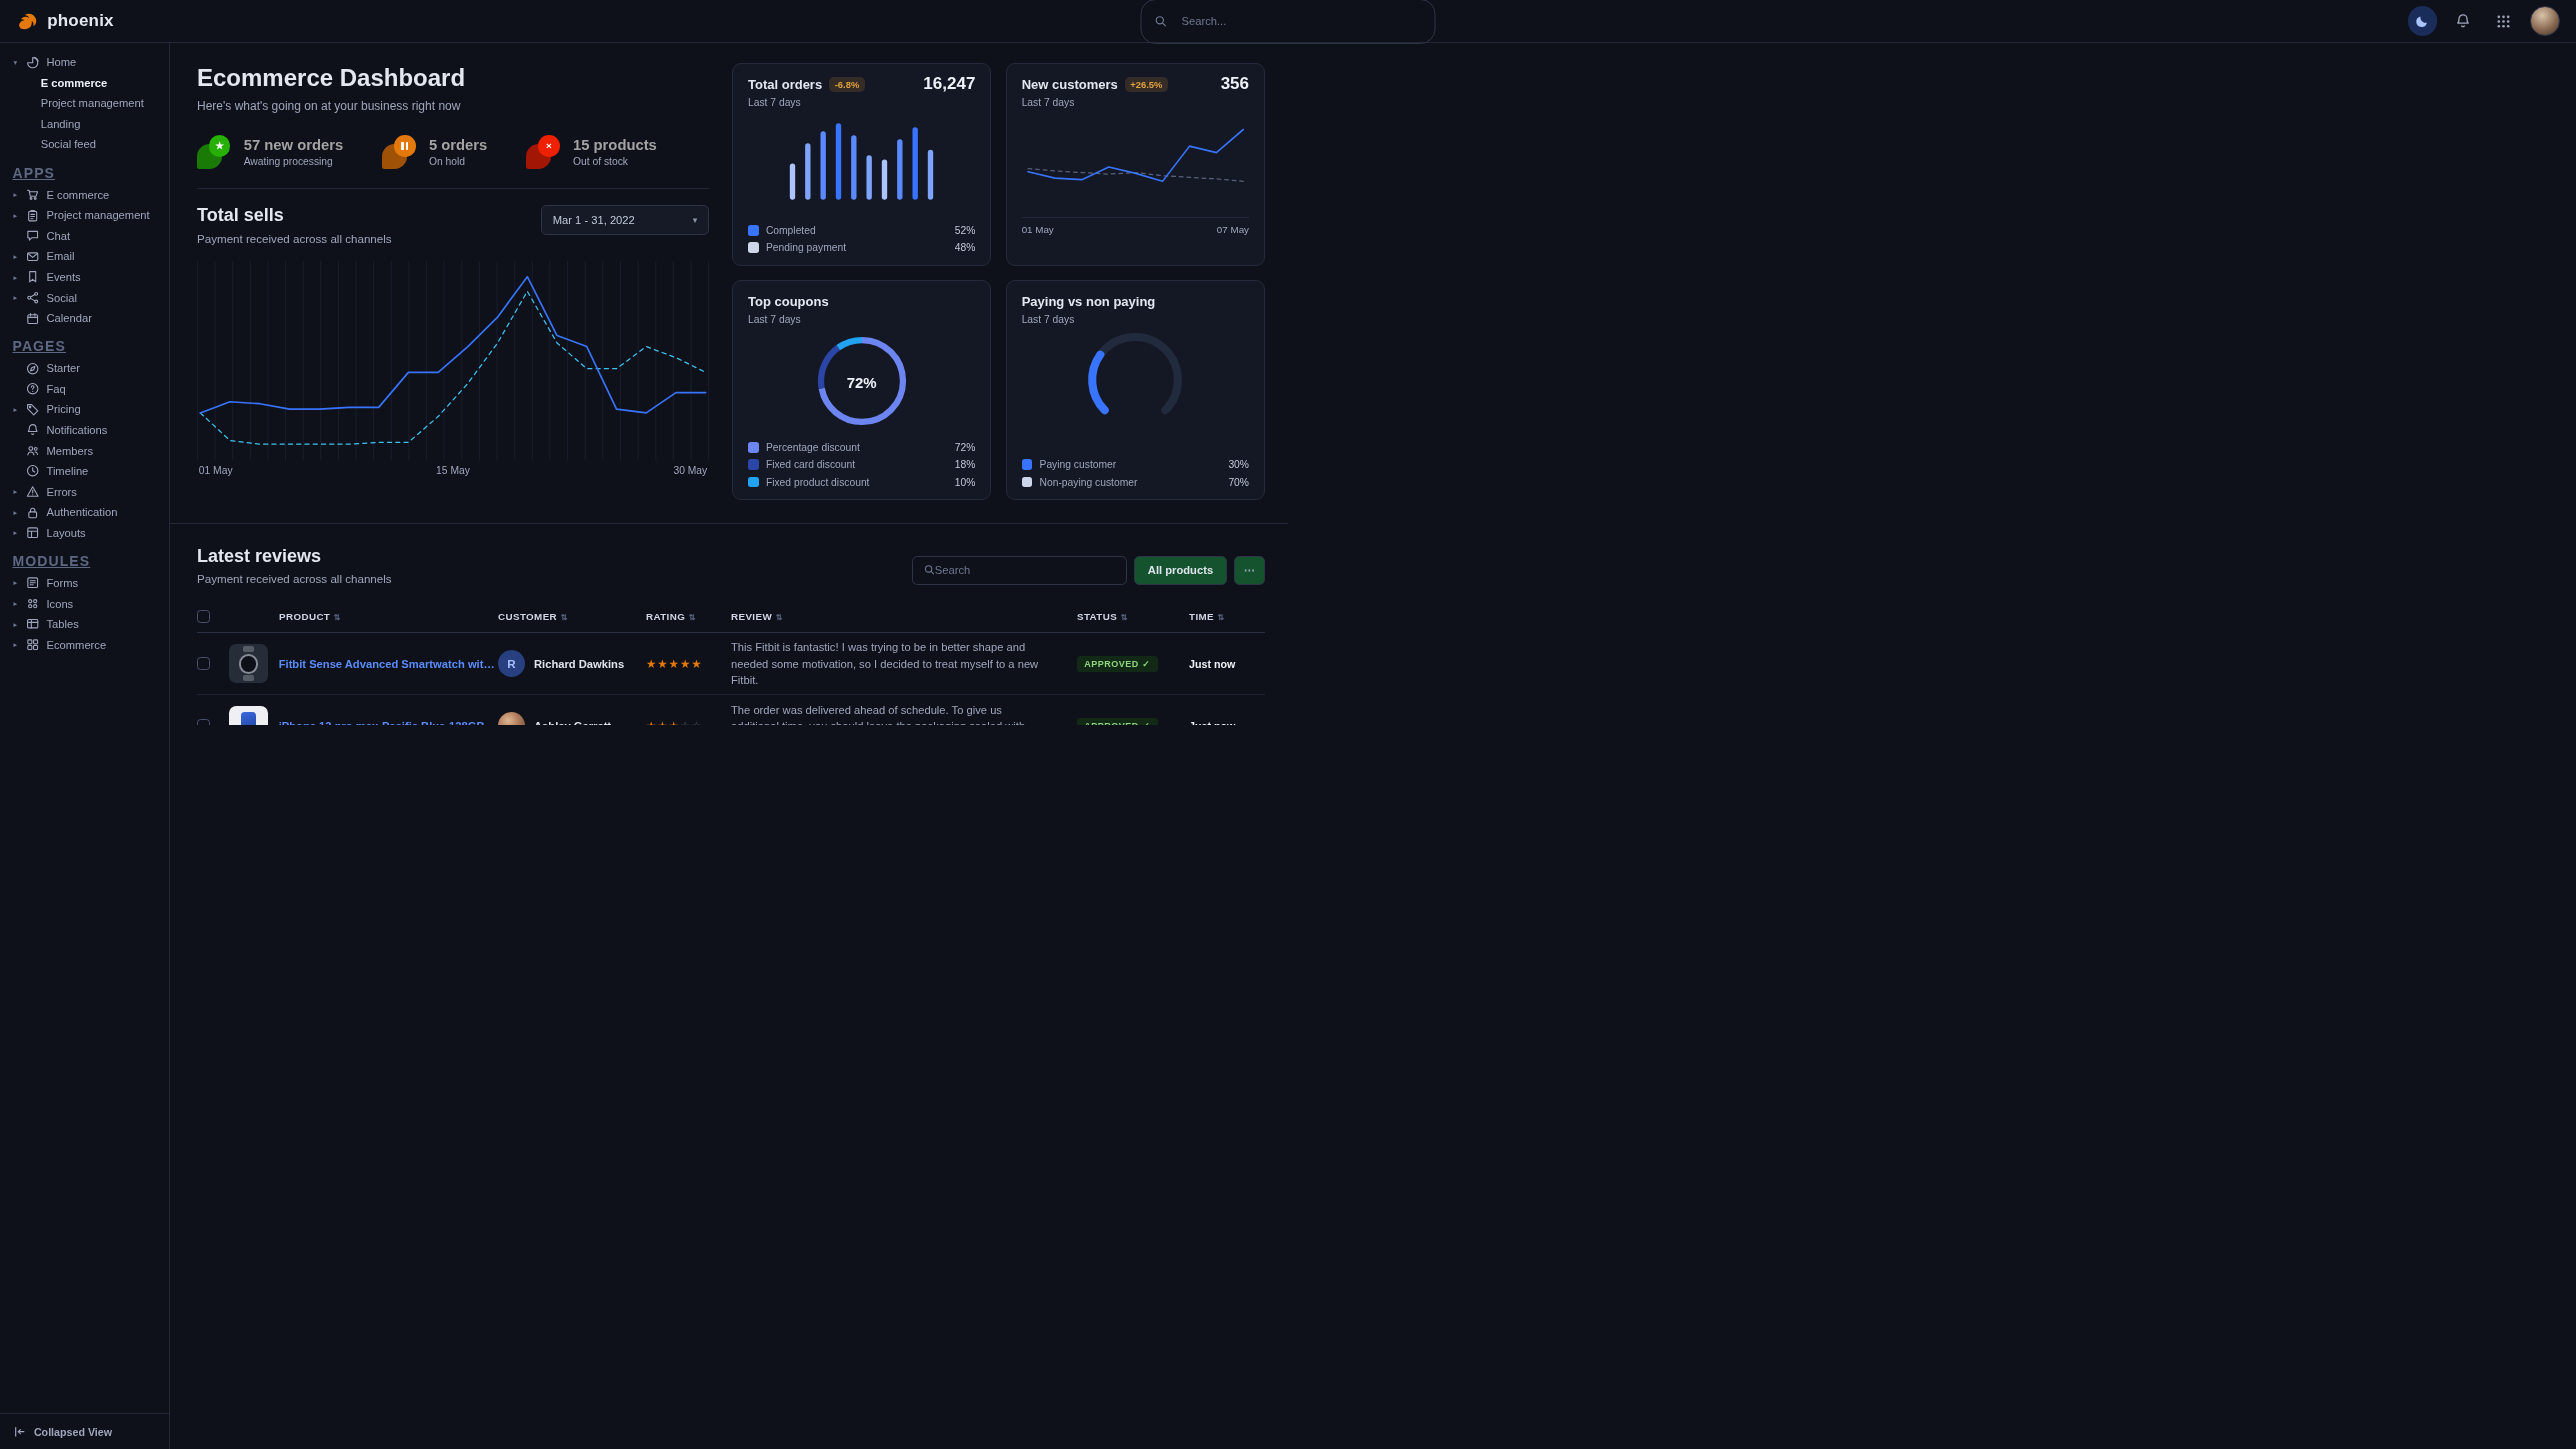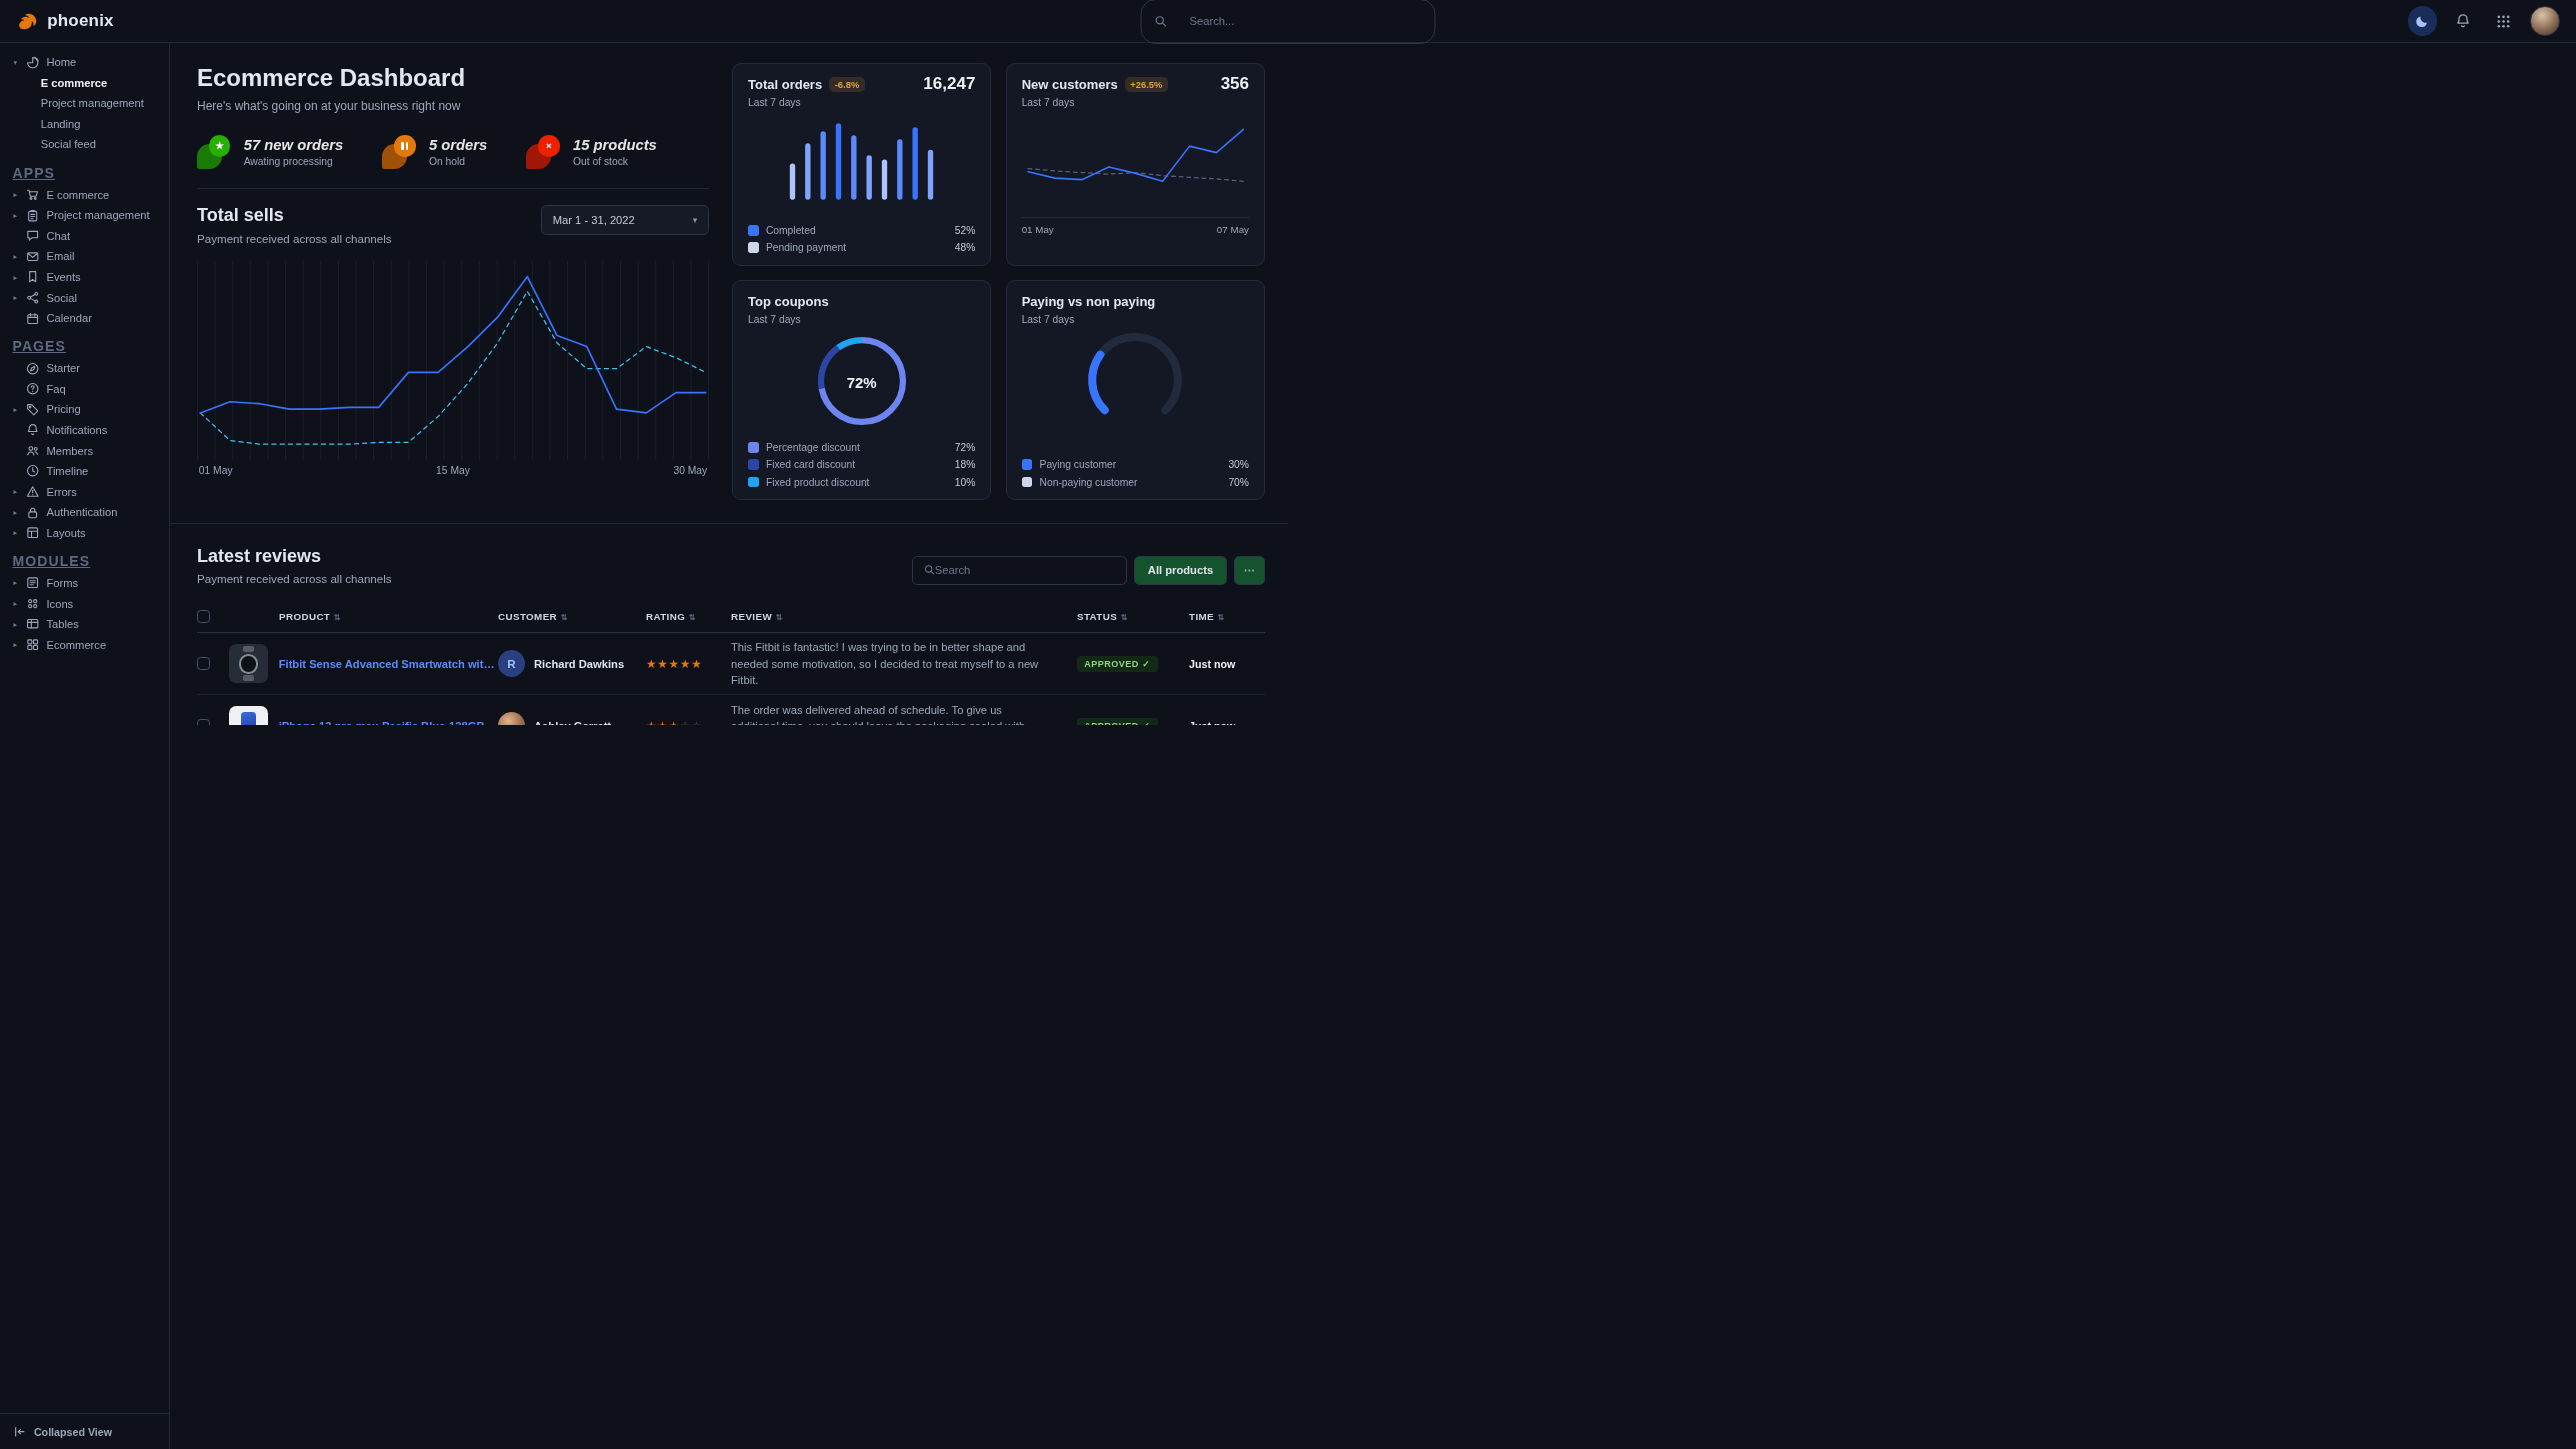--- a/index.html
+++ b/index.html
@@ -10,21 +10,21 @@
   }
   a { text-decoration:none; }
   button { font-family:inherit; cursor:pointer; }
 
   
   .navbar { position:fixed; top:0; left:0; right:0; height:43px; background:#0f111a;
     border-bottom:0.9px solid #222838; display:flex; align-items:center; padding:0 16px; z-index:20; }
   .brand { display:flex; align-items:center; gap:7.2px; width:154px; cursor:pointer; }
   .brand-name { font-size:17px; font-weight:700; color:#e3e7f0; letter-spacing:0.2px; }
   .nav-search { position:absolute; left:50%; transform:translateX(-50%); width:295px; height:45px;
-    border:0.9px solid #2f3548; border-radius:15px; display:flex; align-items:center; gap:23px; padding:0 12.5px; }
+    border:0.9px solid #2f3548; border-radius:15px; display:flex; align-items:center; gap:15px; padding:0 12.5px; }
   .nav-search svg { color:#6e7890; flex:0 0 auto; }
   .nav-search input { background:transparent; border:none; outline:none; color:#c7cddc; font-size:11.2px; width:100%; font-family:inherit; }
   .nav-search input::placeholder { color:#6e7890; }
   .nav-right { margin-left:auto; display:flex; align-items:center; gap:11.6px; }
   .nav-btn { background:transparent; border:none; color:#9fa6bc; width:29px; height:29px;
     display:flex; align-items:center; justify-content:center; border-radius:50%; }
   .nav-btn.moon { background:rgba(56,116,255,.28); width:29.5px; height:29.5px; }
   .nav-avatar { width:30px; height:30px; border-radius:50%;
     background:radial-gradient(circle at 40% 30%, #d8c3a9 0%, #8a6a52 55%, #3c2e26 100%);
     border:0.9px solid #2f3548; cursor:pointer; }
@@ -50,21 +50,21 @@
   .page-title { font-size:24px; font-weight:800; color:#e3e7f0; margin:1.8px 0 6.3px; }
   .page-sub { font-size:12px; color:#9fa6bc; }
 
   .stats-row { display:flex; gap:39px; margin:21.5px 0 16px; padding-bottom:18px; border-bottom:0.9px solid #222838; }
   .stat { display:flex; align-items:center; gap:10.7px; }
   .stat-ic { width:36px; height:36px; position:relative; flex:0 0 auto; }
   .stat-ic .blob { position:absolute; left:0; bottom:0.9px; width:25px; height:25px; border-radius:50% 50% 50% 10%; }
   .stat-ic .bubble { position:absolute; right:2.7px; top:0.9px; width:21.5px; height:21.5px; border-radius:50%;
     display:flex; align-items:center; justify-content:center; color:#fff; font-size:9.8px; font-weight:700; }
   .pbar { display:inline-block; width:2.2px; height:7.2px; background:#fff; margin:0 1.1px; border-radius:0.9px; }
-  .stat-value { font-size:14.8px; font-weight:800; color:#e5e5e5;font-style:italic; }
+  .stat-value { font-size:14.8px; font-weight:800; color:#a3a3a3; }
   .stat-label { font-size:10.3px; color:#9fa6bc; margin-top:2.7px; }
 
   .sells-head { display:flex; align-items:flex-start; justify-content:space-between; margin-top:5.4px; }
   .h2 { font-size:18px; font-weight:800; color:#e3e7f0; margin-bottom:5.4px; }
   .h2-sub { font-size:11.6px; color:#9fa6bc; }
   .date-select { display:flex; align-items:center; justify-content:space-between; width:168px; height:30px;
     background:#161a26; border:0.9px solid #2f3548; border-radius:5.4px; padding:0 10.7px; color:#c3c9d8; font-size:11.2px; }
   .date-select .dchev { color:#8b93a9; font-size:9px; }
 
   #main-chart { width:100%; height:199px; display:block; margin-top:16px; }

